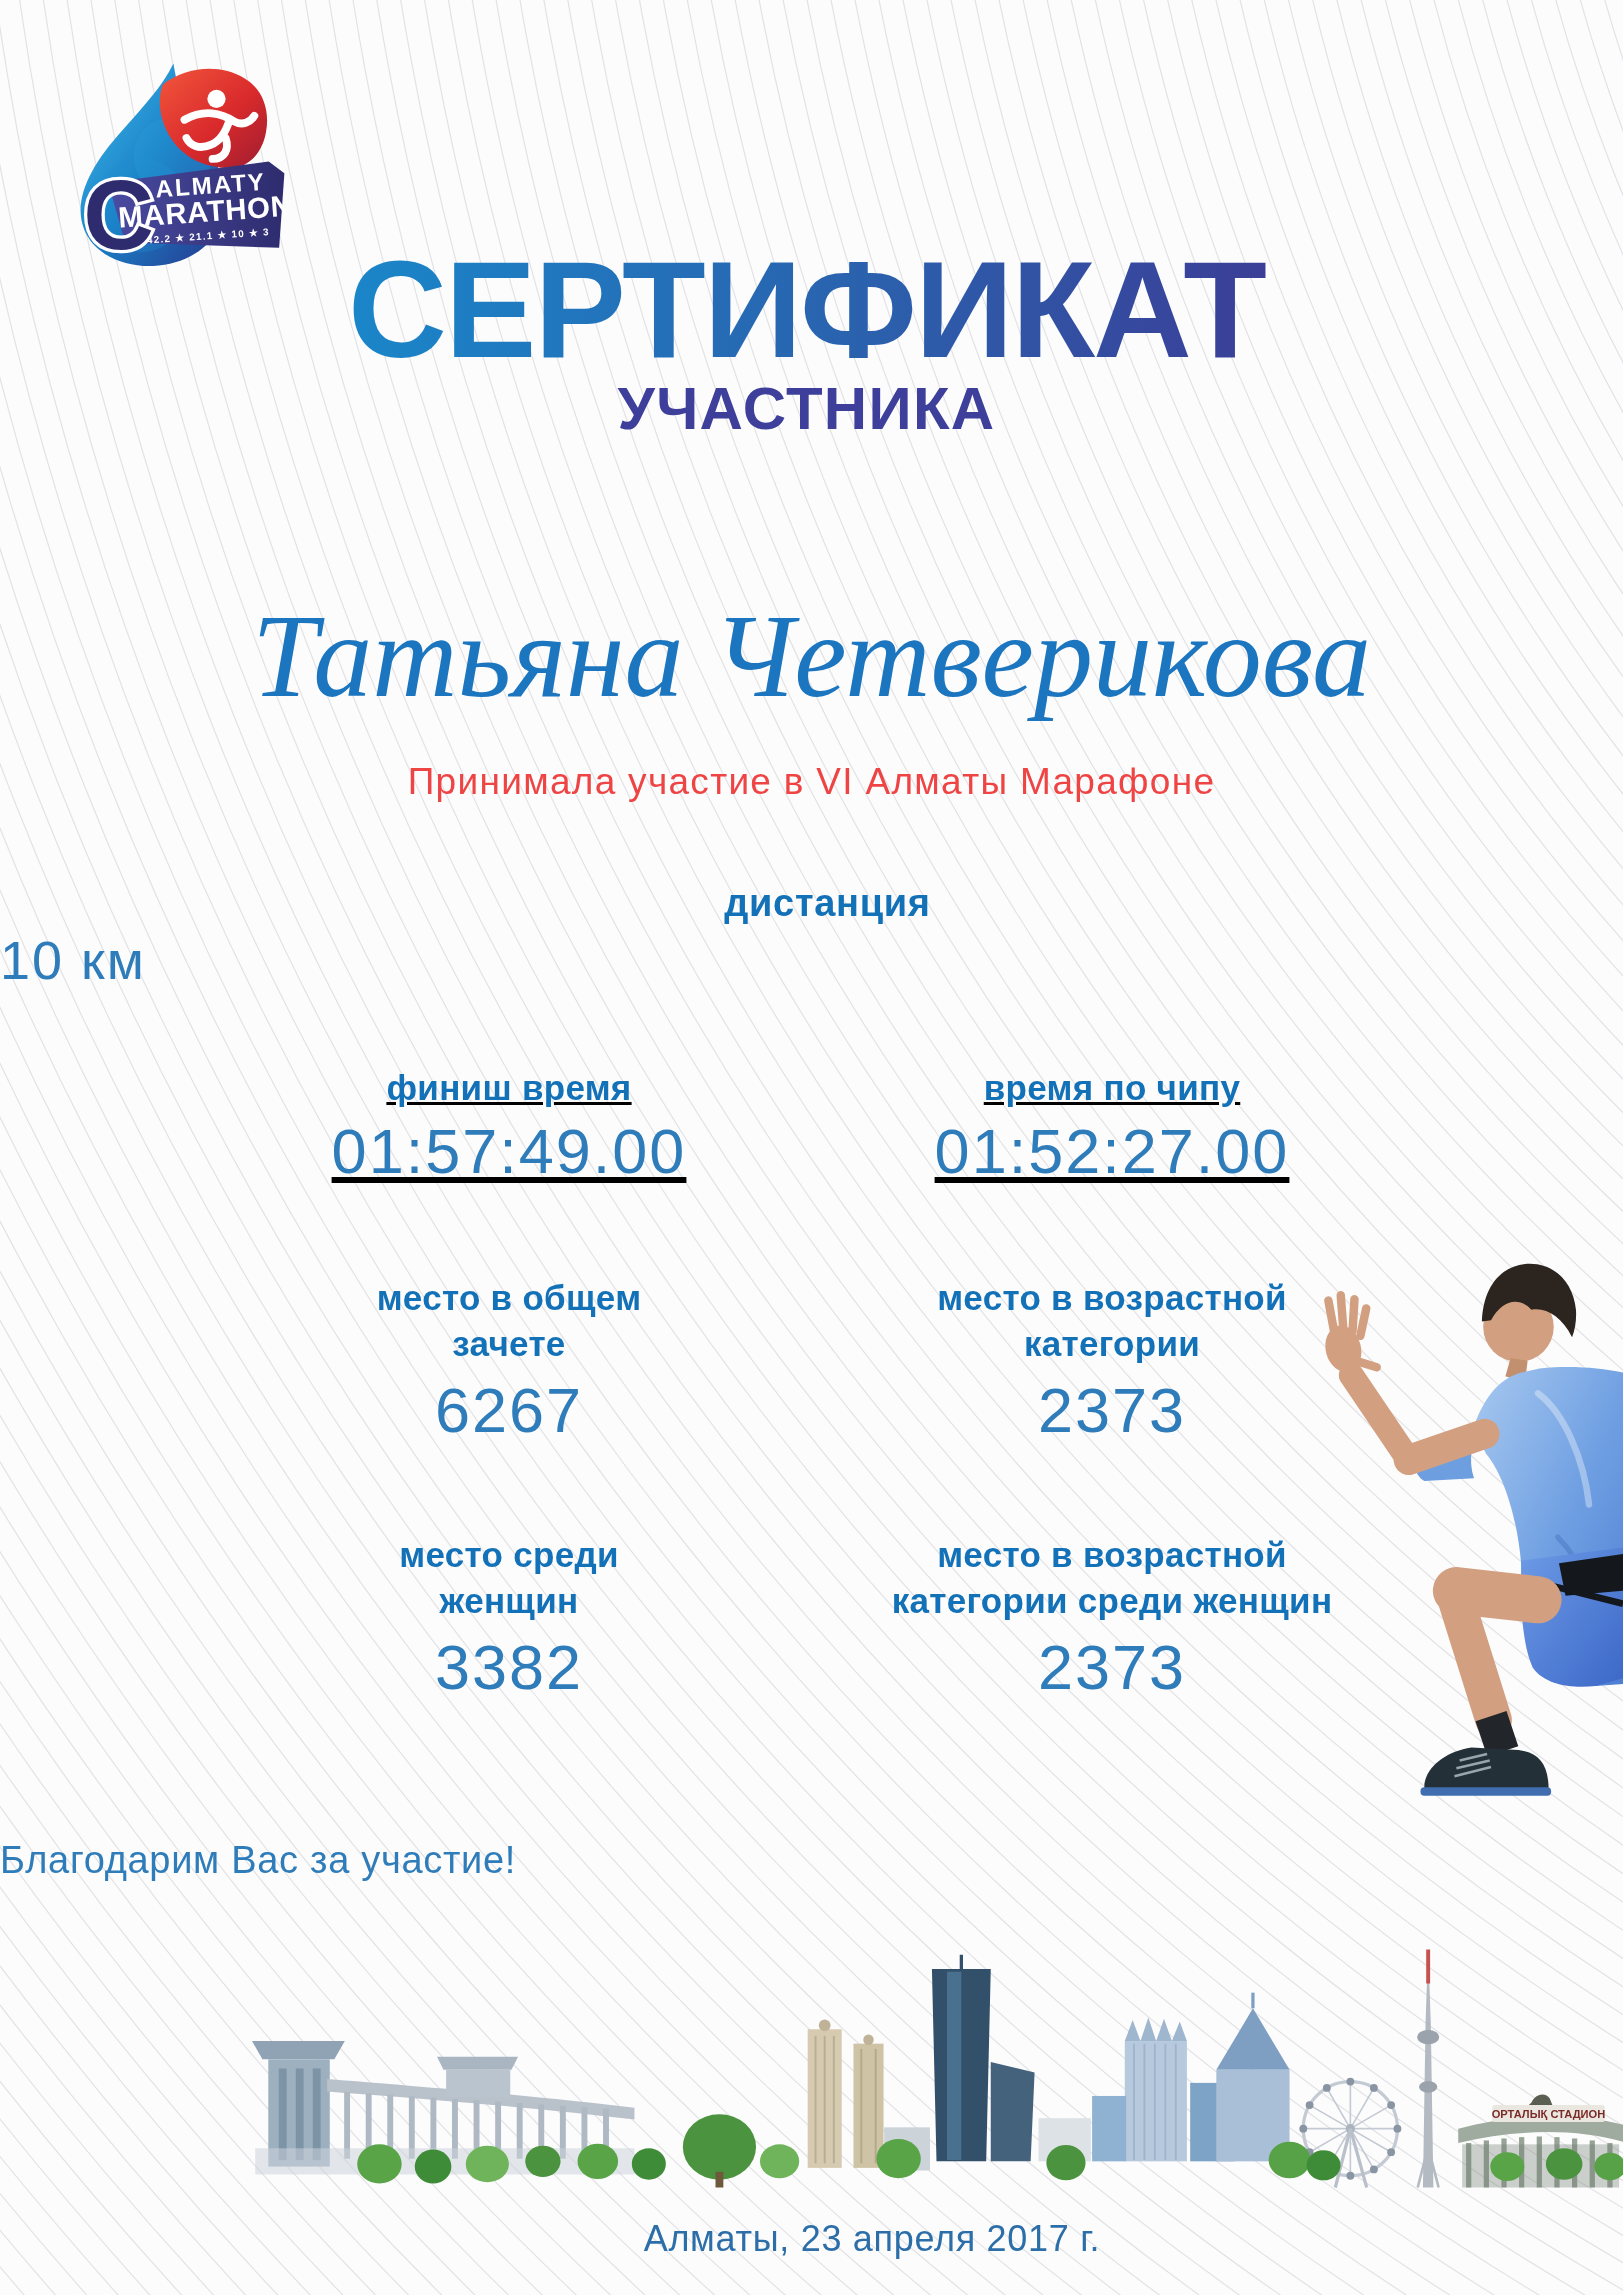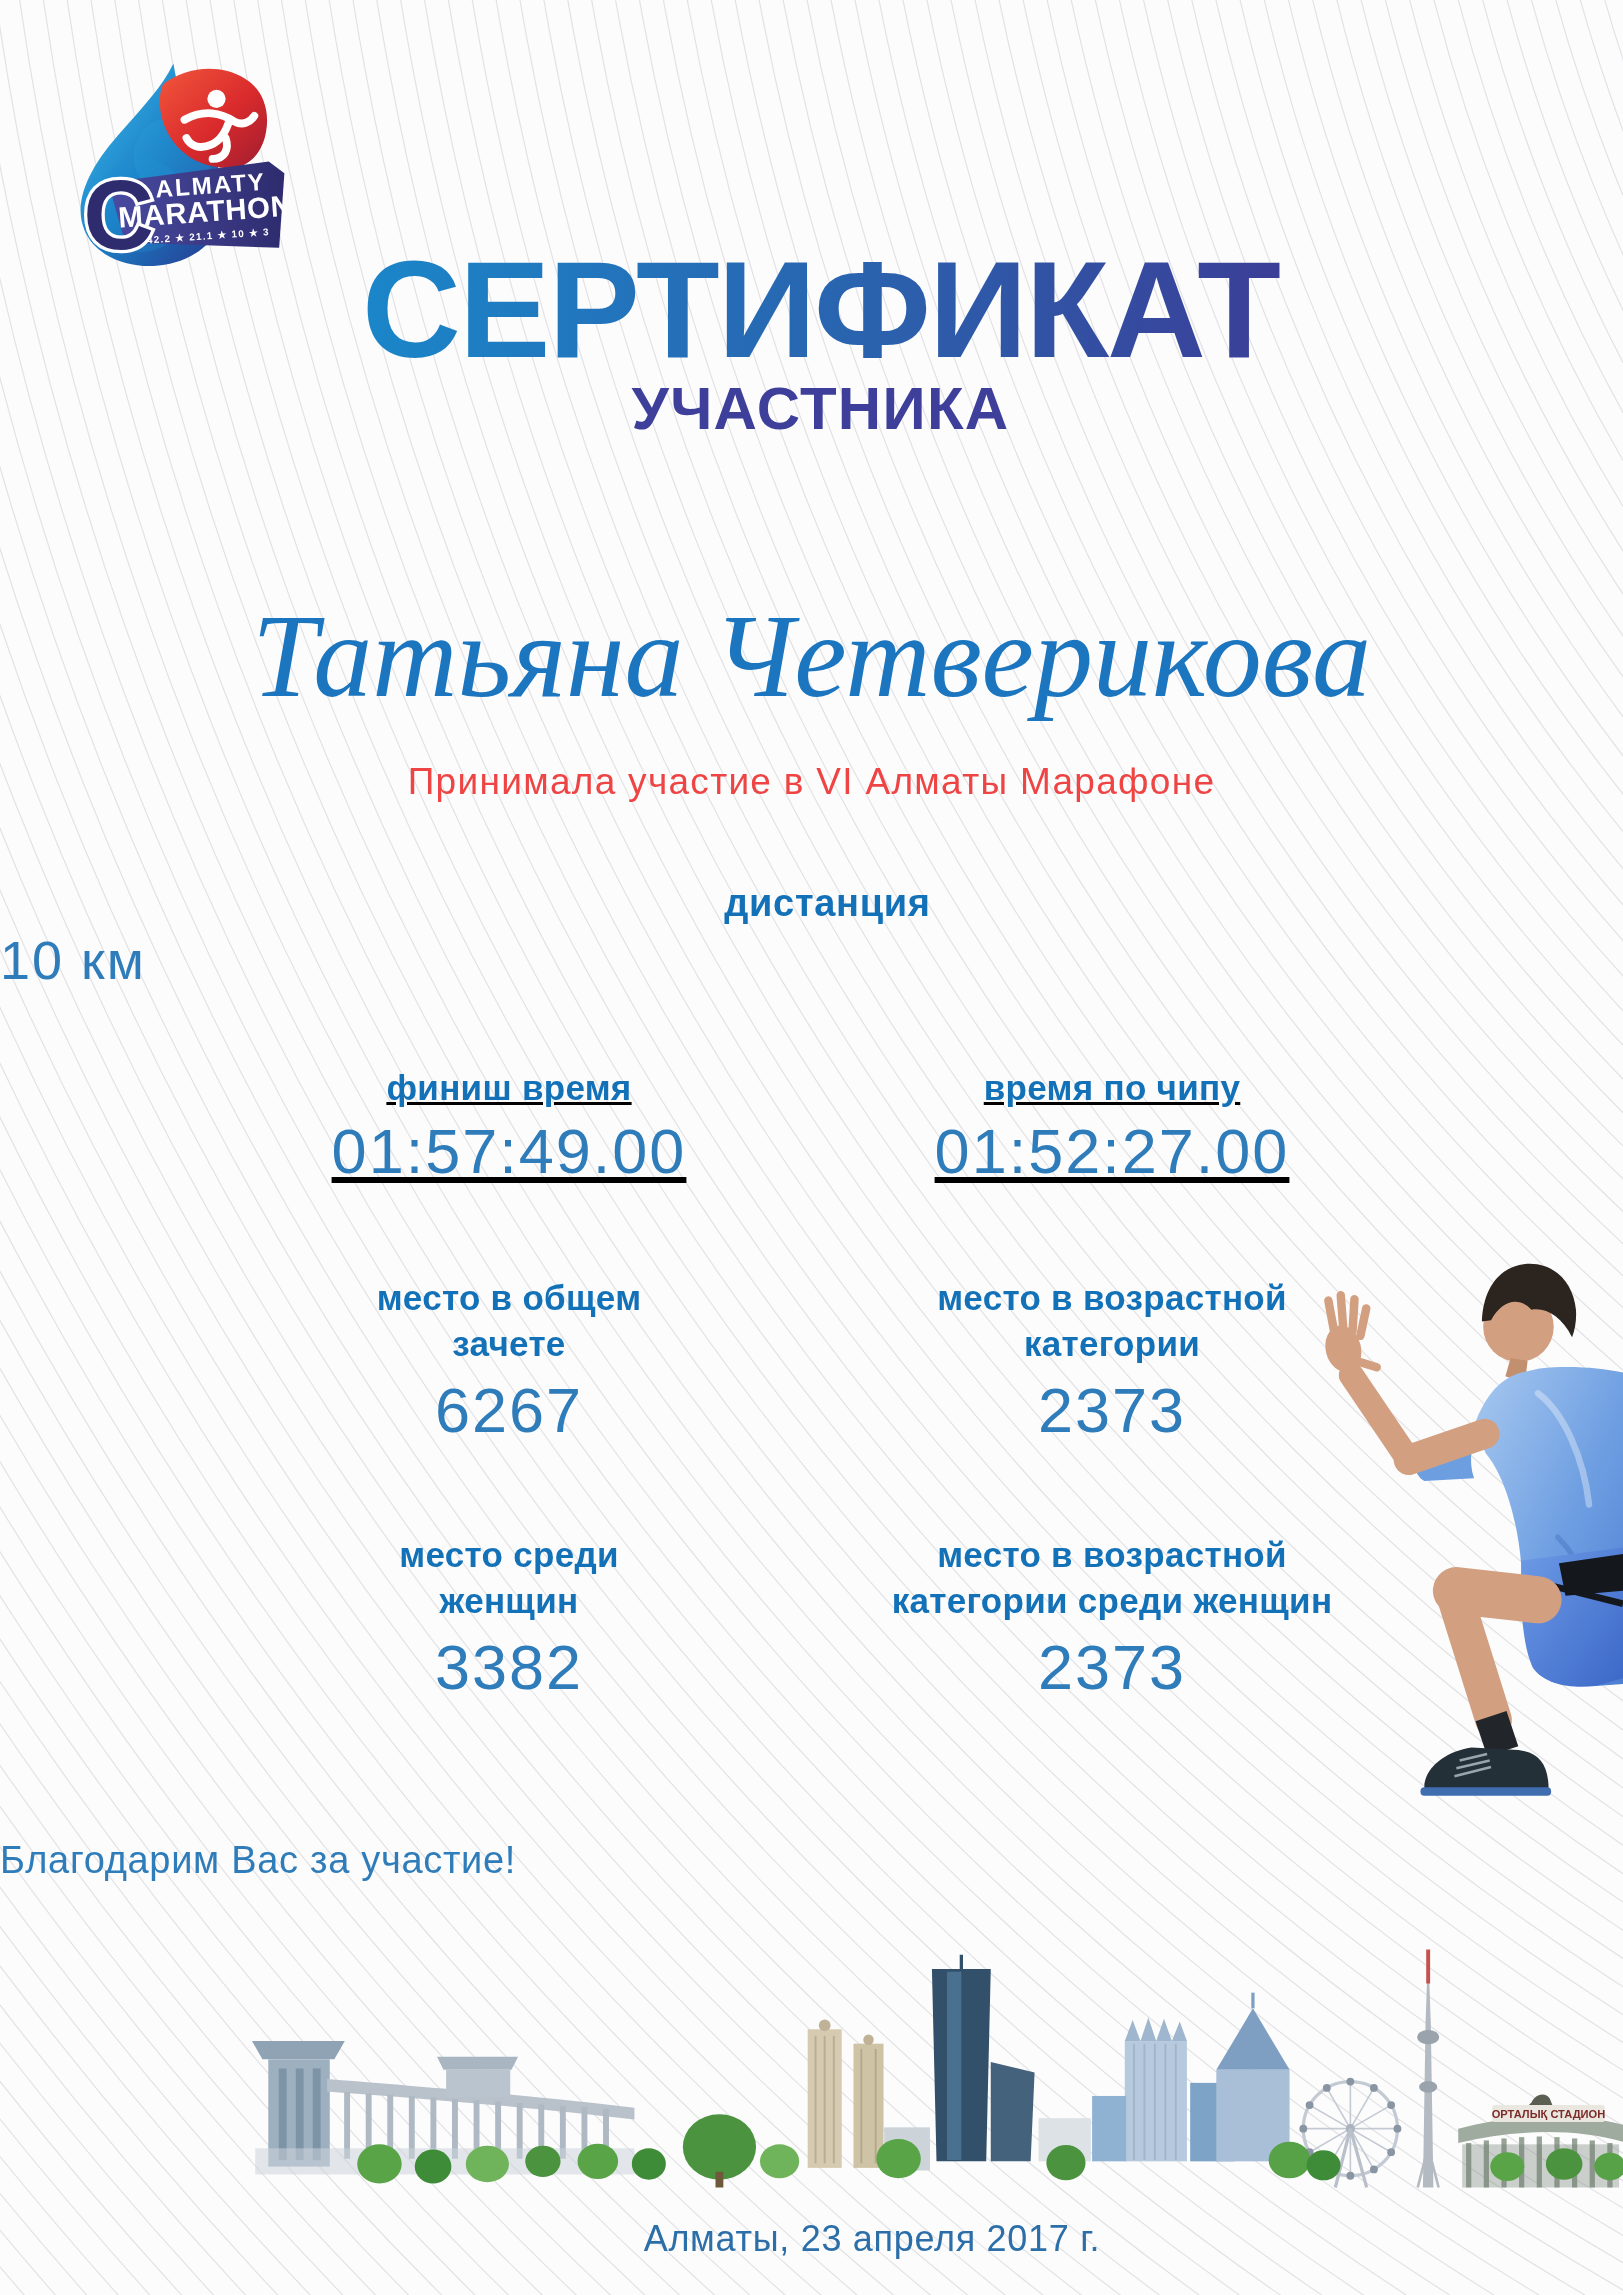--- a/index.html
+++ b/index.html
@@ -8,21 +8,21 @@
     background:#fcfcfd; font-family:"Liberation Sans", sans-serif;
   }
   
   .bg-lines{position:absolute; inset:0; z-index:0;}
   .bg-lines circle{fill:none; stroke:#d9d9dc; stroke-width:1.8; opacity:.75;}
 
   
   .logo{position:absolute; left:65px; top:58px; width:222px; height:211px; z-index:3;}
 
   
-  .title-wrap{position:absolute; left:360px; top:241px; width:921px; z-index:3; text-align:center;}
+  .title-wrap{position:absolute; left:346px; top:241px; width:921px; z-index:3; text-align:center;}
   .cert-title{
     font-size:137px; font-weight:bold; letter-spacing:-2px; line-height:1; margin:0;
     background:linear-gradient(90deg,#1a86c9 0%, #2a62ae 55%, #3b3e97 100%);
     -webkit-background-clip:text; background-clip:text; color:transparent;
     white-space:nowrap;
   }
   .cert-subtitle{
     margin-top:1px; text-align:center; font-size:60px; font-weight:bold;
     letter-spacing:1.3px; color:#3d3f9a; line-height:1; white-space:nowrap;
   }

